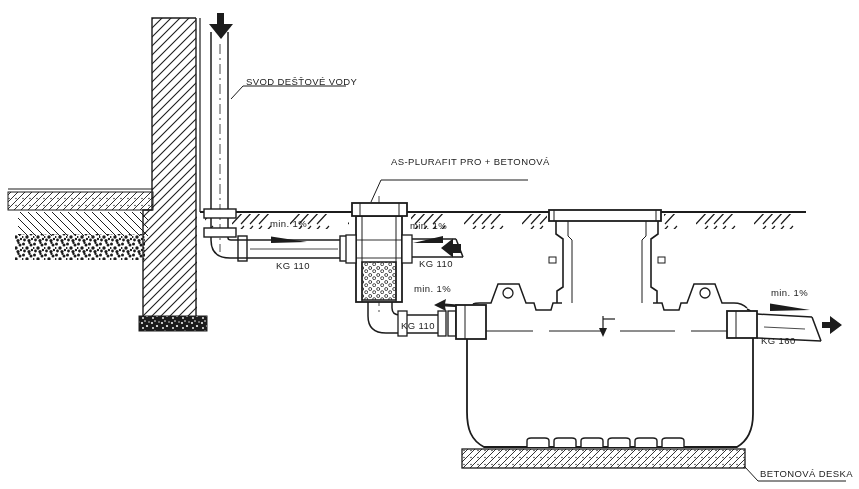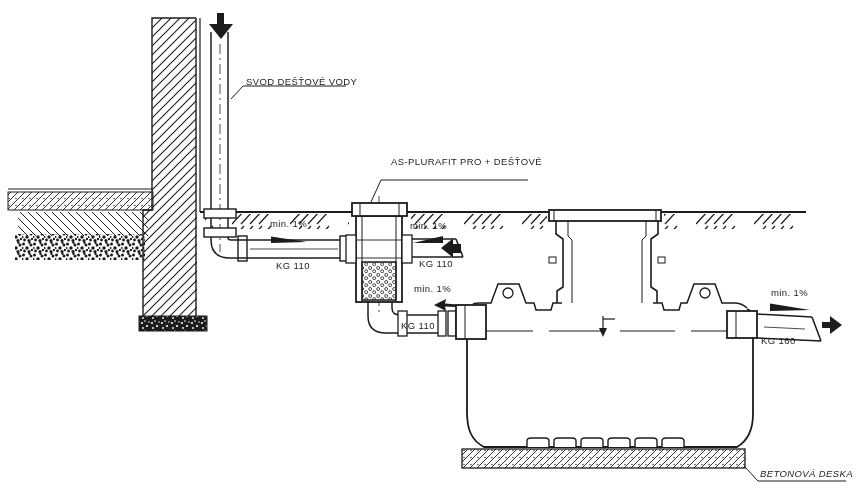--- a/index.html
+++ b/index.html
@@ -187,23 +187,23 @@
   <rect x="462" y="449" width="283" height="19" fill="url(#slabHatch)" stroke="#1c1c1c" stroke-width="1.3"></rect>
 
   <g stroke="#1c1c1c" stroke-width="1" fill="none">
     <polyline points="231,99 243,86 346,86"></polyline>
     <polyline points="371,202 381,180 528,180"></polyline>
     <polyline points="745,467 758,481 846,481"></polyline>
   </g>
 </svg>
 
 <div class="lbl" style="left:246px;top:64px;margin-top:12px;">SVOD DEŠŤOVÉ VODY</div>
-<div class="lbl" style="left:391px;top:156px;">AS-PLURAFIT PRO + DEŠŤOVÉ</div>
+<div class="lbl" style="left:391px;top:156px;">AS-PLURAFIT PRO + BETONOVÁ</div>
 <div class="lbl" style="left:270px;top:218px;">min. 1%</div>
 <div class="lbl" style="left:276px;top:260px;">KG 110</div>
 <div class="lbl" style="left:410px;top:220px;">min. 1%</div>
 <div class="lbl" style="left:419px;top:258px;">KG 110</div>
 <div class="lbl" style="left:414px;top:283px;">min. 1%</div>
 <div class="lbl" style="left:401px;top:320px;">KG 110</div>
 <div class="lbl" style="left:771px;top:287px;">min. 1%</div>
 <div class="lbl" style="left:761px;top:335px;">KG 160</div>
-<div class="lbl" style="left:760px;top:468px;font-style:italic;">BETONOVÁ DESKA</div>
+<div class="lbl" style="left:760px;top:468px;">BETONOVÁ DESKA</div>
 </div>
 
 </body></html>

